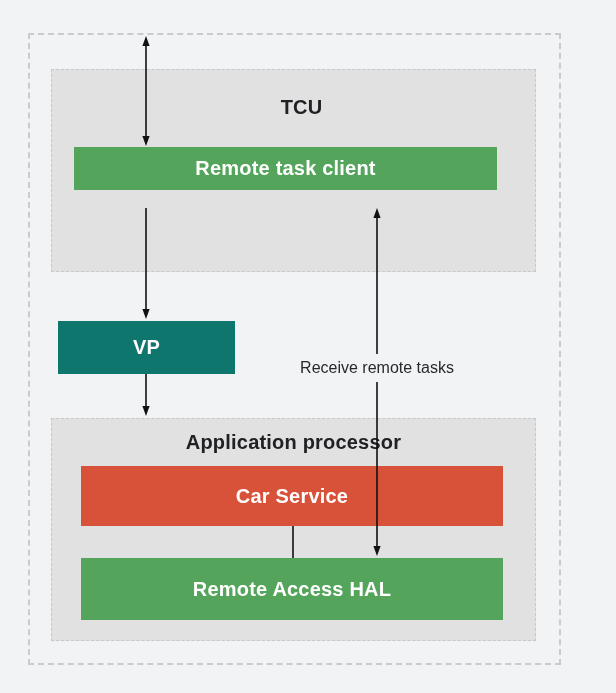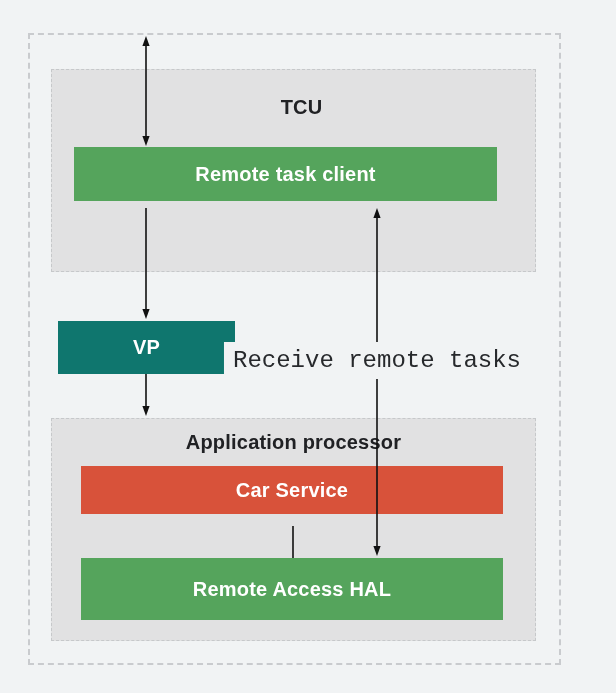--- a/index.html
+++ b/index.html
@@ -53,44 +53,43 @@
     font-weight: bold;
     font-size: 20px;
     letter-spacing: 0.2px;
     box-sizing: border-box;
     z-index: 2;
   }
   .block-green { background: #55A45C; }
   .block-red   { background: #D8523A; }
   .block-gray  { background: #0f766e; }
 
-  .remote-task-client { left: 74px;  top: 147px; width: 423px; height: 54px; }
+  .remote-task-client { left: 74px;  top: 147px; width: 423px; height: 43px; }
   .vp-box             { left: 58px;  top: 321px; width: 177px; height: 53px; }
-  .car-service        { left: 81px;  top: 466px; width: 422px; height: 48px; }
+  .car-service        { left: 81px;  top: 466px; width: 422px; height: 60px; }
   .remote-access-hal  { left: 81px;  top: 558px; width: 422px; height: 62px; }
 
   
   .arrow-layer {
     left: 0; top: 0;
     width: 616px; height: 693px;
     z-index: 5;
     pointer-events: none;
   }
 
   
   .receive-label {
-    left: 377px; top: 342px;
+    left: 377px; top: 354px;
     transform: translateX(-50%);
     background: #F1F3F4;
     padding: 5px 9px;
-    font-size: 24px;
+    font-size: 16px;
     color: #27292c;
     white-space: nowrap;
     z-index: 6;
-    font-family: Liberation Mono, monospace;
   }
 </style>
 </head>
 <body>
 
 <div class="abs outer-frame"></div>
 
 <div class="abs section section-tcu">
   <div class="abs section-title title-tcu">TCU</div>
 </div>

